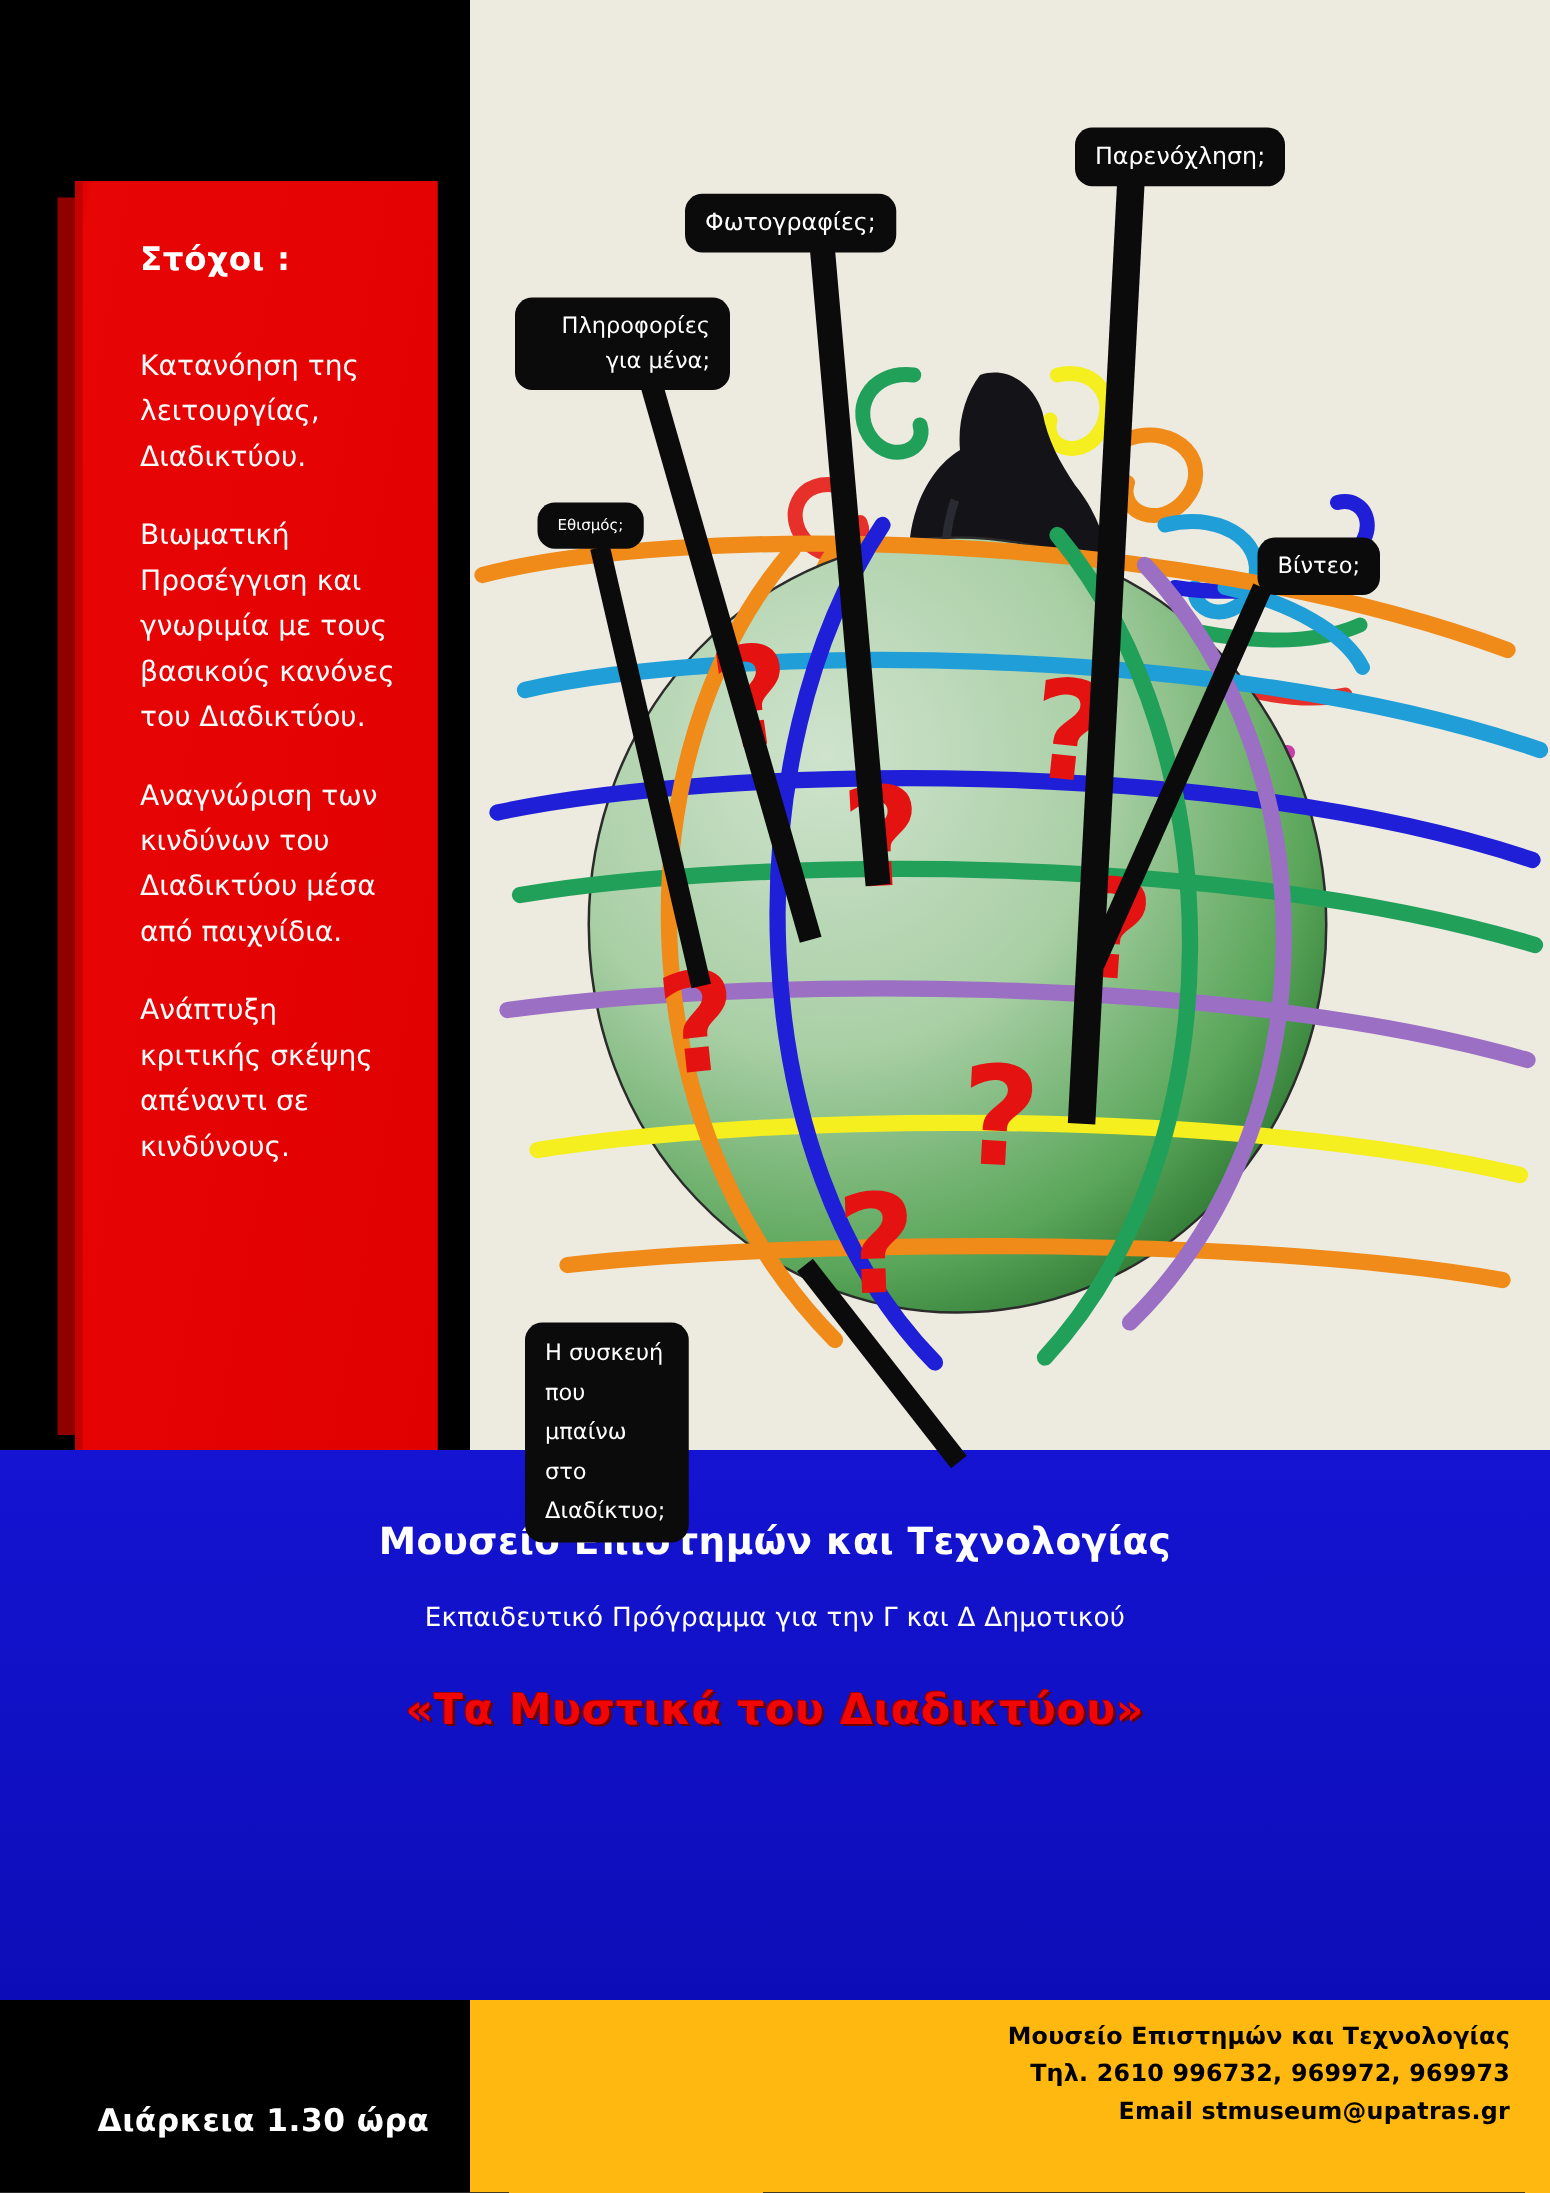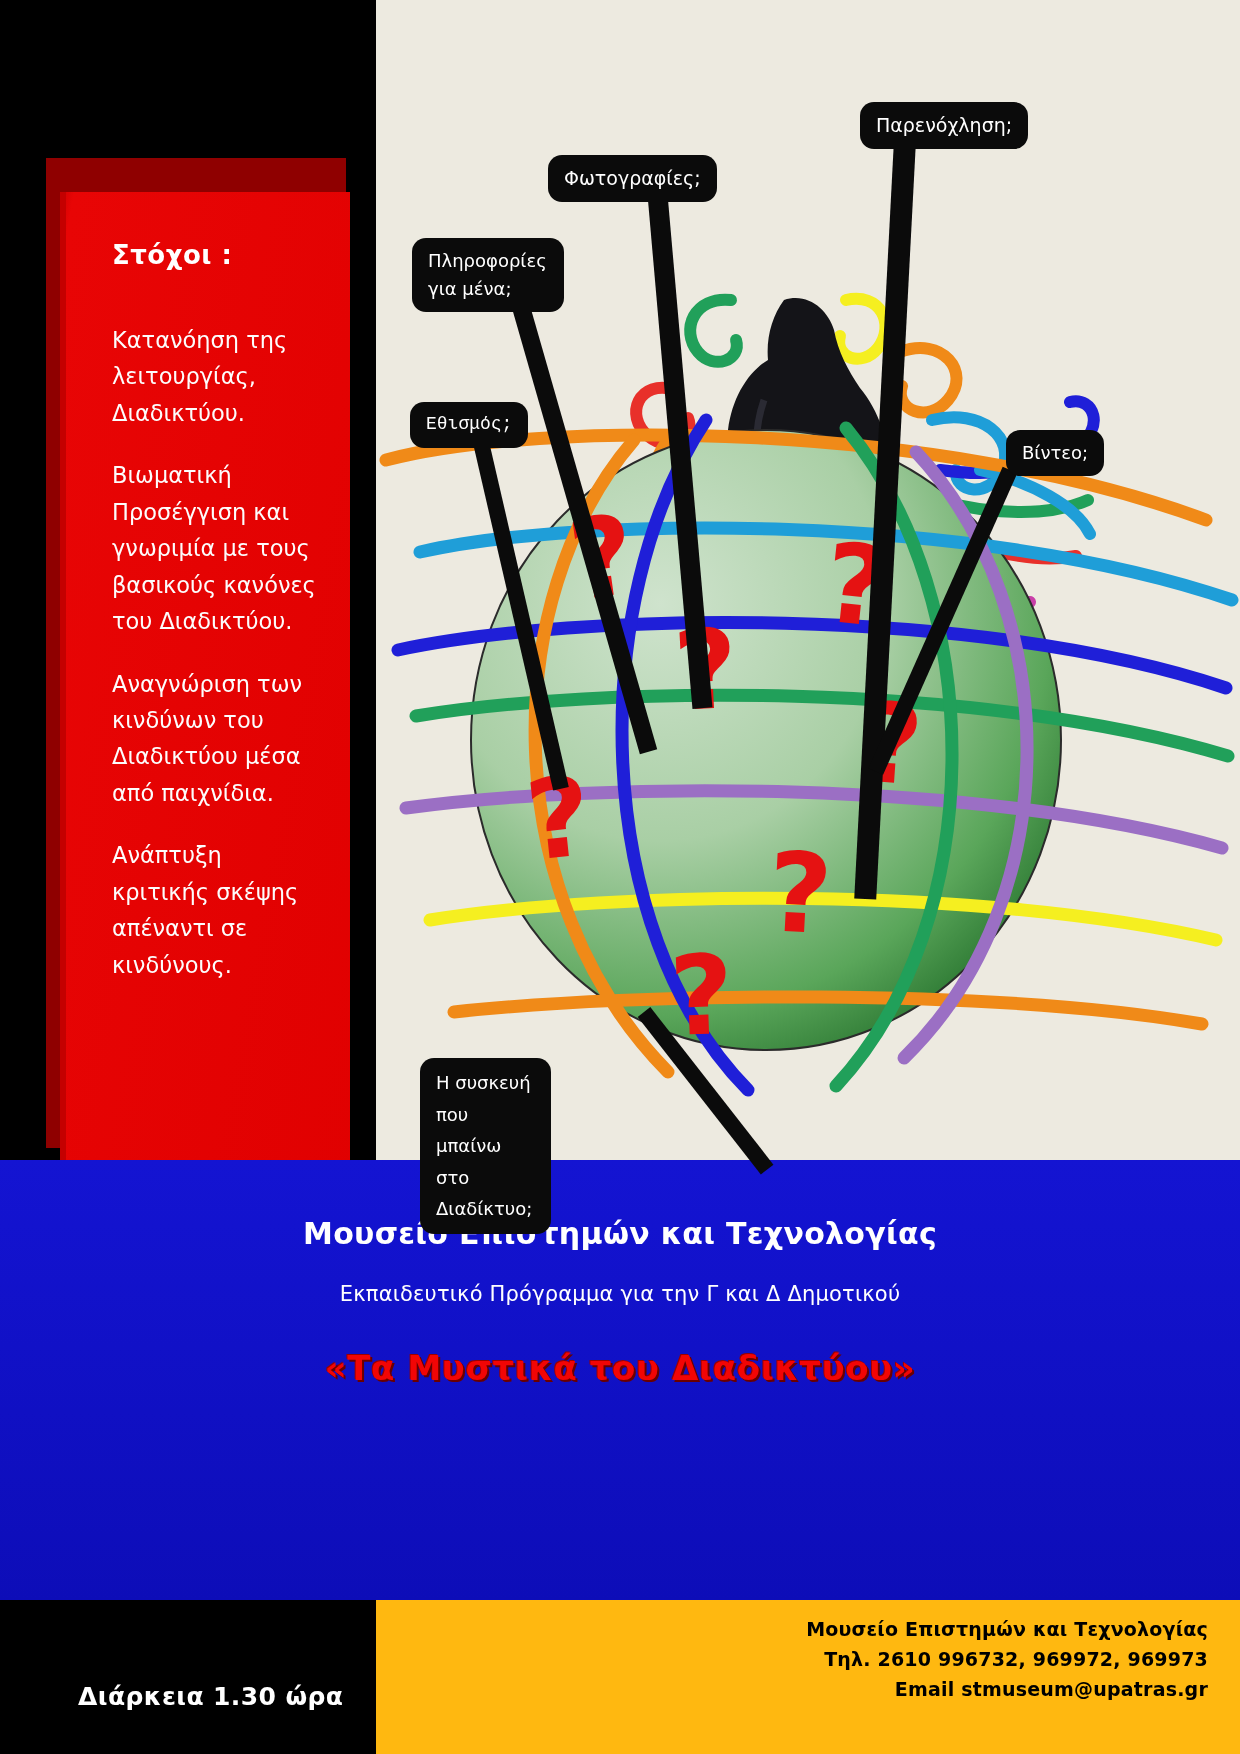--- a/index.html
+++ b/index.html
@@ -27,21 +27,20 @@
   #red-shadow {
     position:absolute; left:46px; top:158px; width:300px; height:990px;
     background:#8f0000;
   }
   #red-box {
     position:absolute; left:60px; top:145px; width:290px; height:1268px;
     background:#e00000;
     background-image:linear-gradient(100deg,#cf0000 0px,#e80505 14px,#e00000 100%);
     box-shadow: inset 6px 0 0 #c40000;
     padding:48px 26px 7px 52px;
-    margin-top:47px;
   }
   #red-box .goals-title {
     color:#ffffff; font-weight:bold; font-size:26px; letter-spacing:.5px;
     margin-bottom:52px;
   }
   #red-box .goal {
     color:#fdfdfd; font-size:22.5px; line-height:1.62; margin-bottom:26px;
   }
 
   
@@ -193,23 +192,23 @@
 
     <div class="stem" style="left:894px; top:140px; width:22px; height:760px; transform:rotate(3deg);"></div>
     <div class="stem" style="left:648px; top:200px; width:20px; height:510px; transform:rotate(-5deg);"></div>
     <div class="stem" style="left:510px; top:300px; width:18px; height:470px; transform:rotate(-16deg);"></div>
     <div class="stem" style="left:472px; top:438px; width:16px; height:360px; transform:rotate(-13deg);"></div>
     <div class="stem" style="left:1002px; top:470px; width:16px; height:330px; transform:rotate(24deg);"></div>
     <div class="stem" style="left:636px; top:1012px; width:16px; height:200px; transform:rotate(-38deg);"></div>
 
     <div class="bubble" style="left:860px; top:102px; font-size:19px;">Παρενόχληση;</div>
     <div class="bubble" style="left:548px; top:155px; font-size:19px;">Φωτογραφίες;</div>
-    <div class="bubble" style="left:412px; top:238px; width:152px; font-size:18px;">Πληροφορίες
+    <div class="bubble" style="left:412px; top:238px; width:172px; font-size:18px;text-align:right;">Πληροφορίες
 για μένα;</div>
-    <div class="bubble" style="left:410px; top:402px; font-size:18px;font-family:Liberation Mono, monospace;">Εθισμός;</div>
+    <div class="bubble" style="left:430px; top:402px; font-size:12px;">Εθισμός;</div>
     <div class="bubble" style="left:1006px; top:430px; font-size:18px;">Βίντεο;</div>
     <div class="bubble" style="left:420px; top:1058px; width:131px; font-size:18px; line-height:1.75;">Η συσκευή που
 μπαίνω  στο
 Διαδίκτυο;</div>
 
     <div id="red-shadow"></div>
     <div id="red-box">
       <div class="goals-title">Στόχοι :</div>
       <div class="goal">Κατανόηση της λειτουργίας, Διαδικτύου.</div>
       <div class="goal">Βιωματική Προσέγγιση και γνωριμία με τους βασικούς κανόνες του Διαδικτύου.</div>

